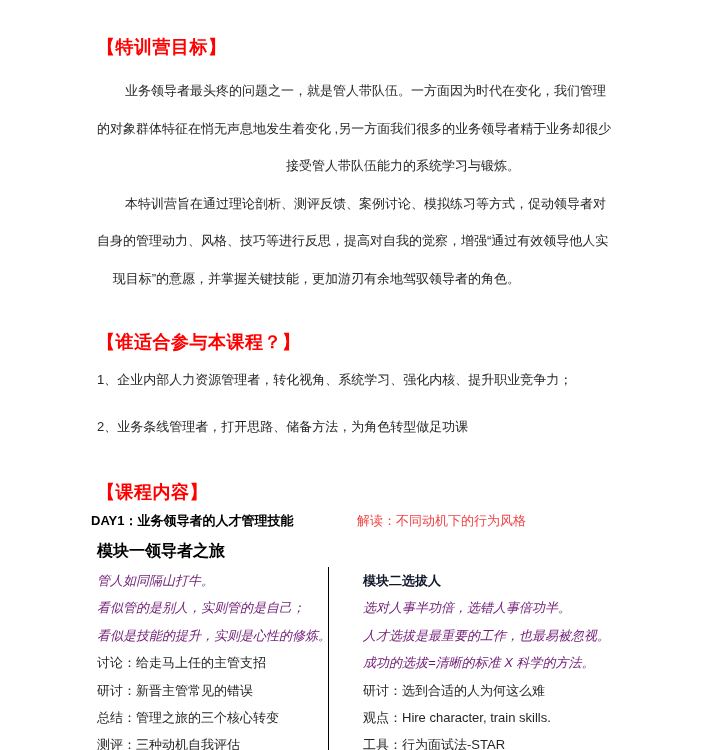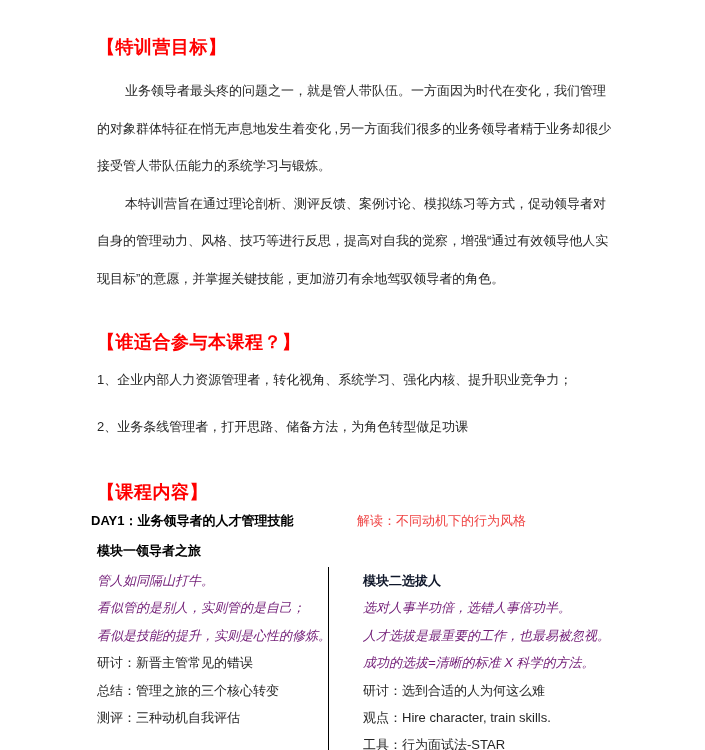--- a/index.html
+++ b/index.html
@@ -21,21 +21,21 @@
     padding: 36px 60px 0 97px;
   }
   .sec-heading {
     color: #ff0000;
     font-size: 18px;
     font-weight: 700;
     line-height: 22px;
     letter-spacing: 0.5px;
     white-space: nowrap;
   }
-  .para { margin-top: 14px; }
+  .para { margin-top: 14px; text-align: right; }
   .para .line {
     font-size: 13px;
     line-height: 37.5px;
     white-space: nowrap;
   }
   .para .line.indent { padding-left: 28px; }
 
   .sec-heading.audience { margin-top: 34px; }
 
   .items { margin-top: 17px; }
@@ -59,21 +59,21 @@
   .day-title {
     font-weight: 700;
     color: #000000;
     width: 266px;
     flex: 0 0 266px;
   }
   .day-note { color: #ef4444; }
 
   .module1-title {
     margin-top: 10px;
-    font-size: 13px;
+    font-size: 16px;
     line-height: 20px;
     font-weight: 700;
     color: #000000;
     white-space: nowrap;
   }
 
   .columns {
     display: flex;
     margin-top: 6px;
     align-items: stretch;
@@ -136,20 +136,21 @@
   </div>
 
   <div class="module1-title">模块一领导者之旅</div>
 
   <div class="columns">
 
     <div class="col-left">
       <div class="row orange">管人如同隔山打牛。</div>
       <div class="row orange">看似管的是别人，实则管的是自己；</div>
       <div class="row orange">看似是技能的提升，实则是心性的修炼。</div>
+      <div class="row">讨论：给走马上任的主管支招</div>
       <div class="row">研讨：新晋主管常见的错误</div>
       <div class="row">总结：管理之旅的三个核心转变</div>
       <div class="row">测评：三种动机自我评估</div>
     </div>
 
     <div class="divider"></div>
 
     <div class="col-right">
       <div class="row module-title">模块二选拔人</div>
       <div class="row orange">选对人事半功倍，选错人事倍功半。</div>

